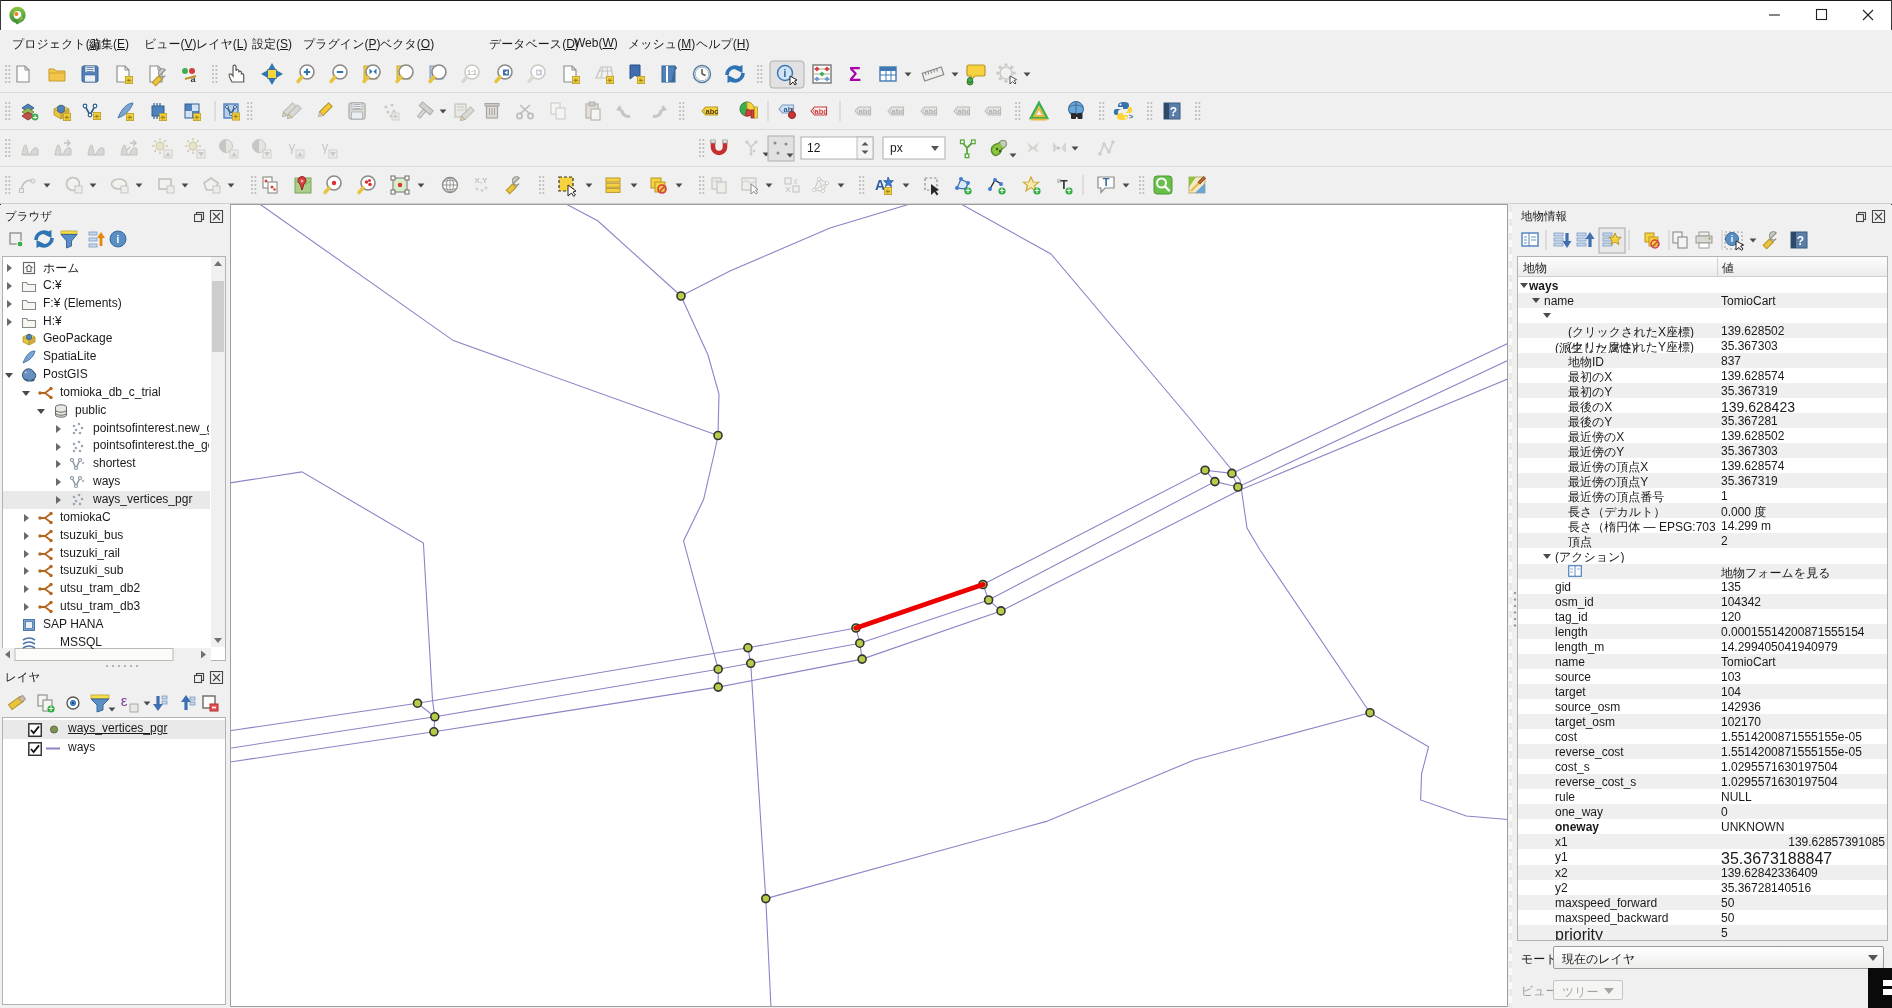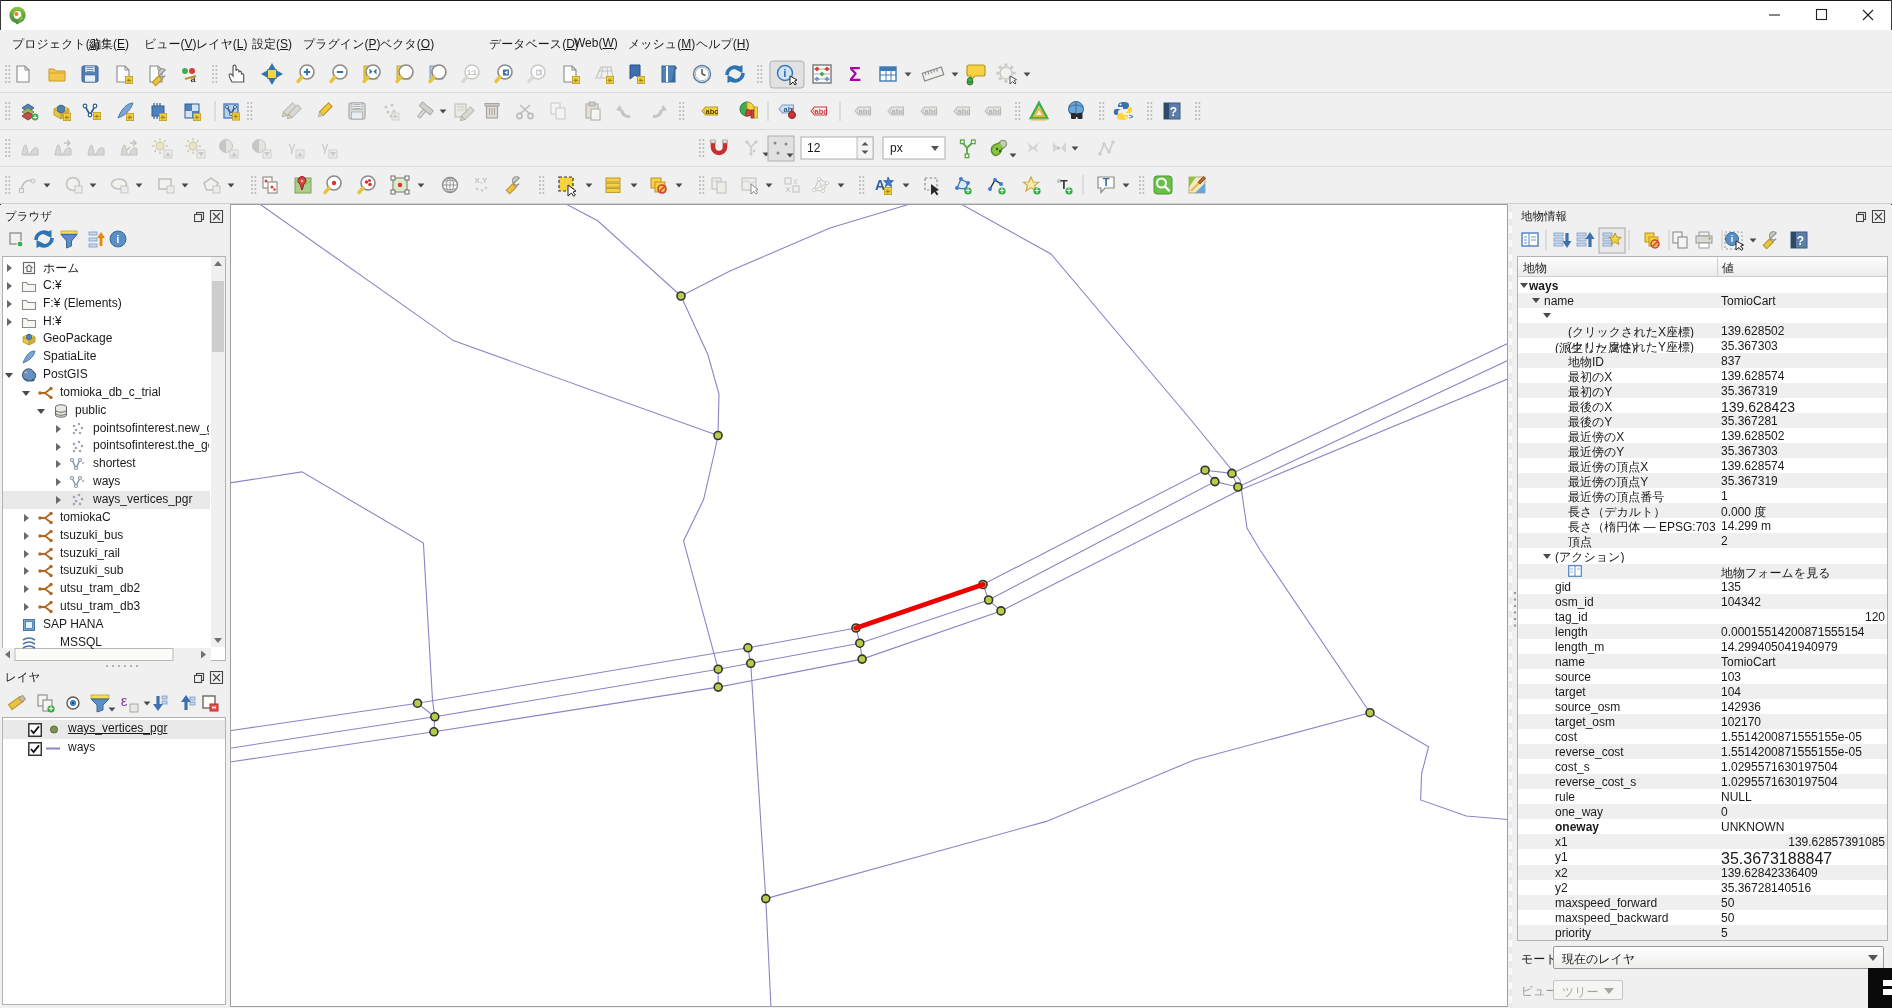--- a/index.html
+++ b/index.html
@@ -1206,21 +1206,21 @@
     <line x1="2.0" y1="7.0" x2="5.0" y2="7.0" stroke="#9ab5d4" stroke-width="1.1" stroke-linecap="butt"></line>
     <line x1="9.0" y1="4.0" x2="12.0" y2="4.0" stroke="#9ab5d4" stroke-width="1.1" stroke-linecap="butt"></line>
   </svg>
 <div class="abs" style="left:1721px;top:564.5px;width:164px;height:14px;font-size:12px;color:#1a1a1a;white-space:nowrap;overflow:hidden;">地物フォームを見る</div>
 <div class="abs" style="left:1555px;top:579.5px;width:160px;height:14px;font-size:12px;font-weight:normal;color:#1a1a1a;white-space:nowrap;overflow:hidden;">gid</div>
 <div class="abs" style="left:1721px;top:579.5px;width:164px;height:14px;font-size:12px;color:#1a1a1a;white-space:nowrap;overflow:hidden;">135</div>
 <div class="abs" style="left:1518px;top:593.5px;width:369px;height:15.05px;background:#efefef;"></div>
 <div class="abs" style="left:1555px;top:594.5px;width:160px;height:14px;font-size:12px;font-weight:normal;color:#1a1a1a;white-space:nowrap;overflow:hidden;">osm_id</div>
 <div class="abs" style="left:1721px;top:594.5px;width:164px;height:14px;font-size:12px;color:#1a1a1a;white-space:nowrap;overflow:hidden;">104342</div>
 <div class="abs" style="left:1555px;top:609.6px;width:160px;height:14px;font-size:12px;font-weight:normal;color:#1a1a1a;white-space:nowrap;overflow:hidden;">tag_id</div>
-<div class="abs" style="left:1721px;top:609.6px;width:164px;height:14px;font-size:12px;color:#1a1a1a;white-space:nowrap;overflow:hidden;text-align:right;">120</div>
+<div class="abs" style="left:1721px;top:609.6px;width:164px;height:14px;font-size:12px;color:#1a1a1a;white-space:nowrap;overflow:hidden;">120</div>
 <div class="abs" style="left:1518px;top:623.7px;width:369px;height:15.05px;background:#efefef;"></div>
 <div class="abs" style="left:1555px;top:624.7px;width:160px;height:14px;font-size:12px;font-weight:normal;color:#1a1a1a;white-space:nowrap;overflow:hidden;">length</div>
 <div class="abs" style="left:1721px;top:624.7px;width:164px;height:14px;font-size:12px;color:#1a1a1a;white-space:nowrap;overflow:hidden;">0.00015514200871555154</div>
 <div class="abs" style="left:1555px;top:639.7px;width:160px;height:14px;font-size:12px;font-weight:normal;color:#1a1a1a;white-space:nowrap;overflow:hidden;">length_m</div>
 <div class="abs" style="left:1721px;top:639.7px;width:164px;height:14px;font-size:12px;color:#1a1a1a;white-space:nowrap;overflow:hidden;">14.299405041940979</div>
 <div class="abs" style="left:1518px;top:653.8px;width:369px;height:15.05px;background:#efefef;"></div>
 <div class="abs" style="left:1555px;top:654.8px;width:160px;height:14px;font-size:12px;font-weight:normal;color:#1a1a1a;white-space:nowrap;overflow:hidden;">name</div>
 <div class="abs" style="left:1721px;top:654.8px;width:164px;height:14px;font-size:12px;color:#1a1a1a;white-space:nowrap;overflow:hidden;">TomioCart</div>
 <div class="abs" style="left:1555px;top:669.8px;width:160px;height:14px;font-size:12px;font-weight:normal;color:#1a1a1a;white-space:nowrap;overflow:hidden;">source</div>
 <div class="abs" style="left:1721px;top:669.8px;width:164px;height:14px;font-size:12px;color:#1a1a1a;white-space:nowrap;overflow:hidden;">103</div>
@@ -1258,21 +1258,21 @@
 <div class="abs" style="left:1555px;top:865.5px;width:160px;height:14px;font-size:12px;font-weight:normal;color:#1a1a1a;white-space:nowrap;overflow:hidden;">x2</div>
 <div class="abs" style="left:1721px;top:865.5px;width:164px;height:14px;font-size:12px;color:#1a1a1a;white-space:nowrap;overflow:hidden;">139.62842336409</div>
 <div class="abs" style="left:1555px;top:880.5px;width:160px;height:14px;font-size:12px;font-weight:normal;color:#1a1a1a;white-space:nowrap;overflow:hidden;">y2</div>
 <div class="abs" style="left:1721px;top:880.5px;width:164px;height:14px;font-size:12px;color:#1a1a1a;white-space:nowrap;overflow:hidden;">35.36728140516</div>
 <div class="abs" style="left:1518px;top:894.6px;width:369px;height:15.05px;background:#efefef;"></div>
 <div class="abs" style="left:1555px;top:895.6px;width:160px;height:14px;font-size:12px;font-weight:normal;color:#1a1a1a;white-space:nowrap;overflow:hidden;">maxspeed_forward</div>
 <div class="abs" style="left:1721px;top:895.6px;width:164px;height:14px;font-size:12px;color:#1a1a1a;white-space:nowrap;overflow:hidden;">50</div>
 <div class="abs" style="left:1555px;top:910.6px;width:160px;height:14px;font-size:12px;font-weight:normal;color:#1a1a1a;white-space:nowrap;overflow:hidden;">maxspeed_backward</div>
 <div class="abs" style="left:1721px;top:910.6px;width:164px;height:14px;font-size:12px;color:#1a1a1a;white-space:nowrap;overflow:hidden;">50</div>
 <div class="abs" style="left:1518px;top:924.6px;width:369px;height:15.05px;background:#efefef;"></div>
-<div class="abs" style="left:1555px;top:925.6px;width:160px;height:14px;font-size:12px;font-weight:normal;color:#1a1a1a;white-space:nowrap;overflow:hidden;">priority</div>
+<div class="abs" style="left:1555px;top:925.6px;width:160px;height:14px;font-size:16px;font-weight:normal;color:#1a1a1a;white-space:nowrap;overflow:hidden;">priority</div>
 <div class="abs" style="left:1721px;top:925.6px;width:164px;height:14px;font-size:12px;color:#1a1a1a;white-space:nowrap;overflow:hidden;">5</div>
 <div class="abs" style="left:1521px;top:951px;font-size:12px;color:#1a1a1a;">モード</div>
 <div class="abs" style="left:1553px;top:946px;width:331px;height:23px;background:linear-gradient(#ffffff,#ededec);border:1px solid #9a9a9a;border-radius:2px;"></div>
 <div class="abs" style="left:1562px;top:951px;font-size:12px;color:#1a1a1a;">現在のレイヤ</div>
 <svg class="abs" style="left:1866px;top:953px" width="14" height="9" viewBox="0 0 14 9">
     <polygon points="2.0,2.0 12.0,2.0 7.0,8.0" fill="#555"></polygon>
   </svg>
 <div class="abs" style="left:1521px;top:983px;font-size:12px;color:#9a9a9a;">ビュー</div>
 <div class="abs" style="left:1553px;top:980px;width:70px;height:20px;background:#f5f5f4;border:1px solid #c5c5c5;border-radius:2px;"></div>
 <div class="abs" style="left:1562px;top:984px;font-size:12px;color:#a5a5a5;">ツリー</div>

